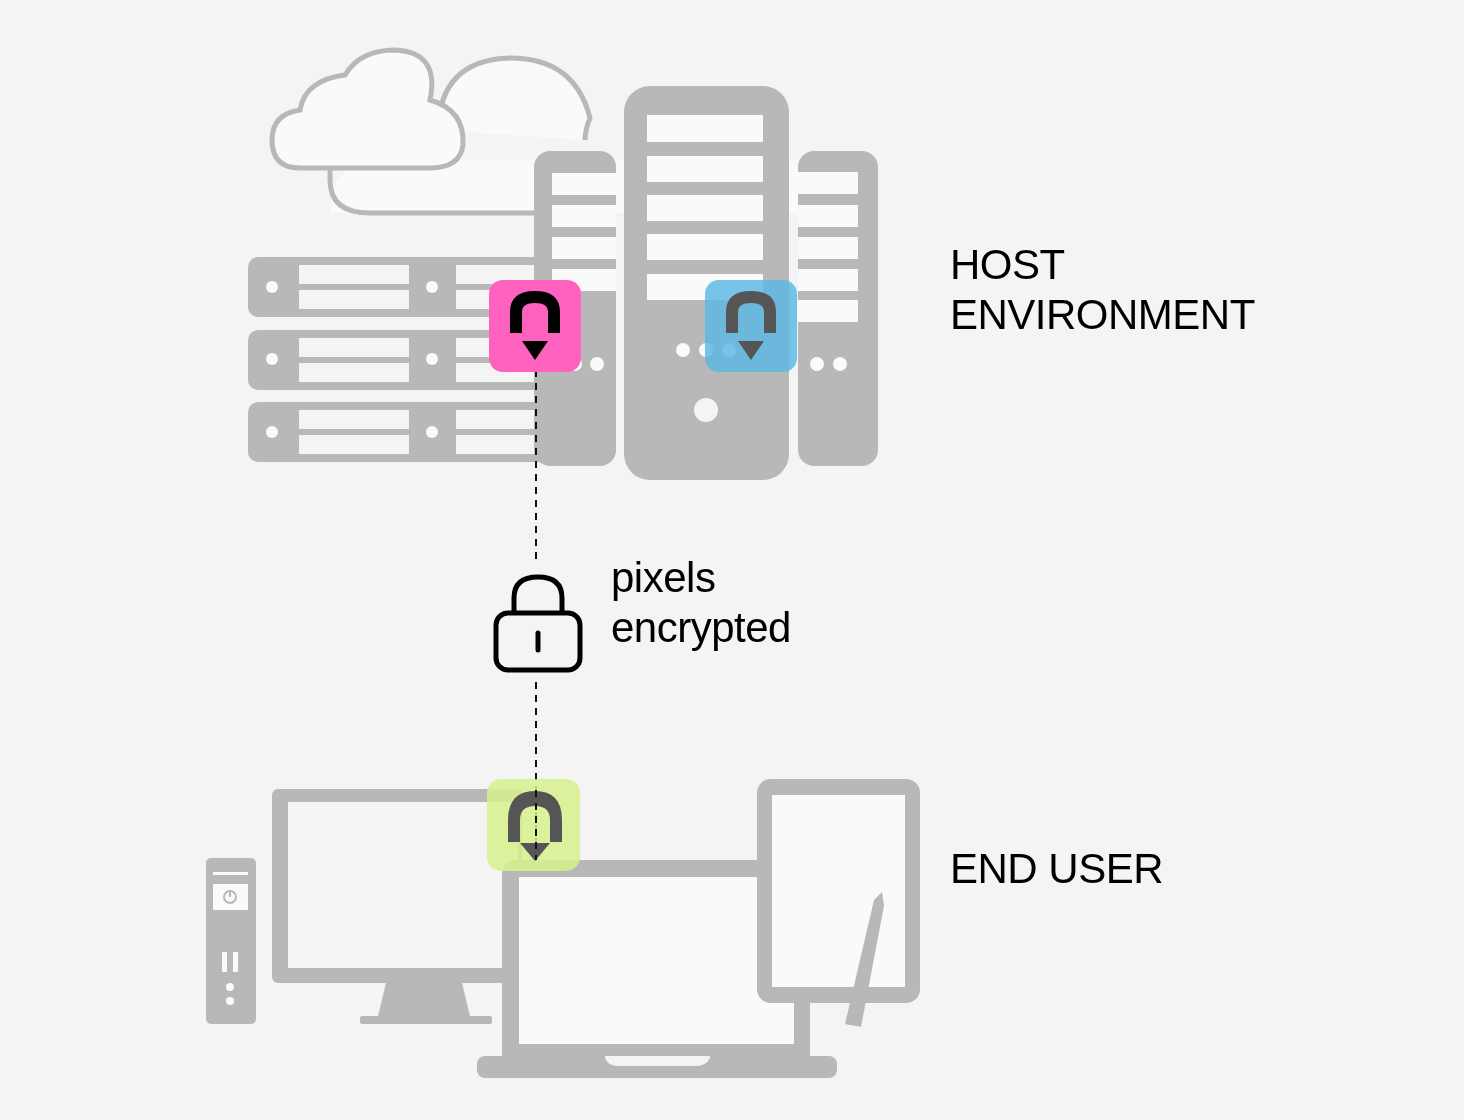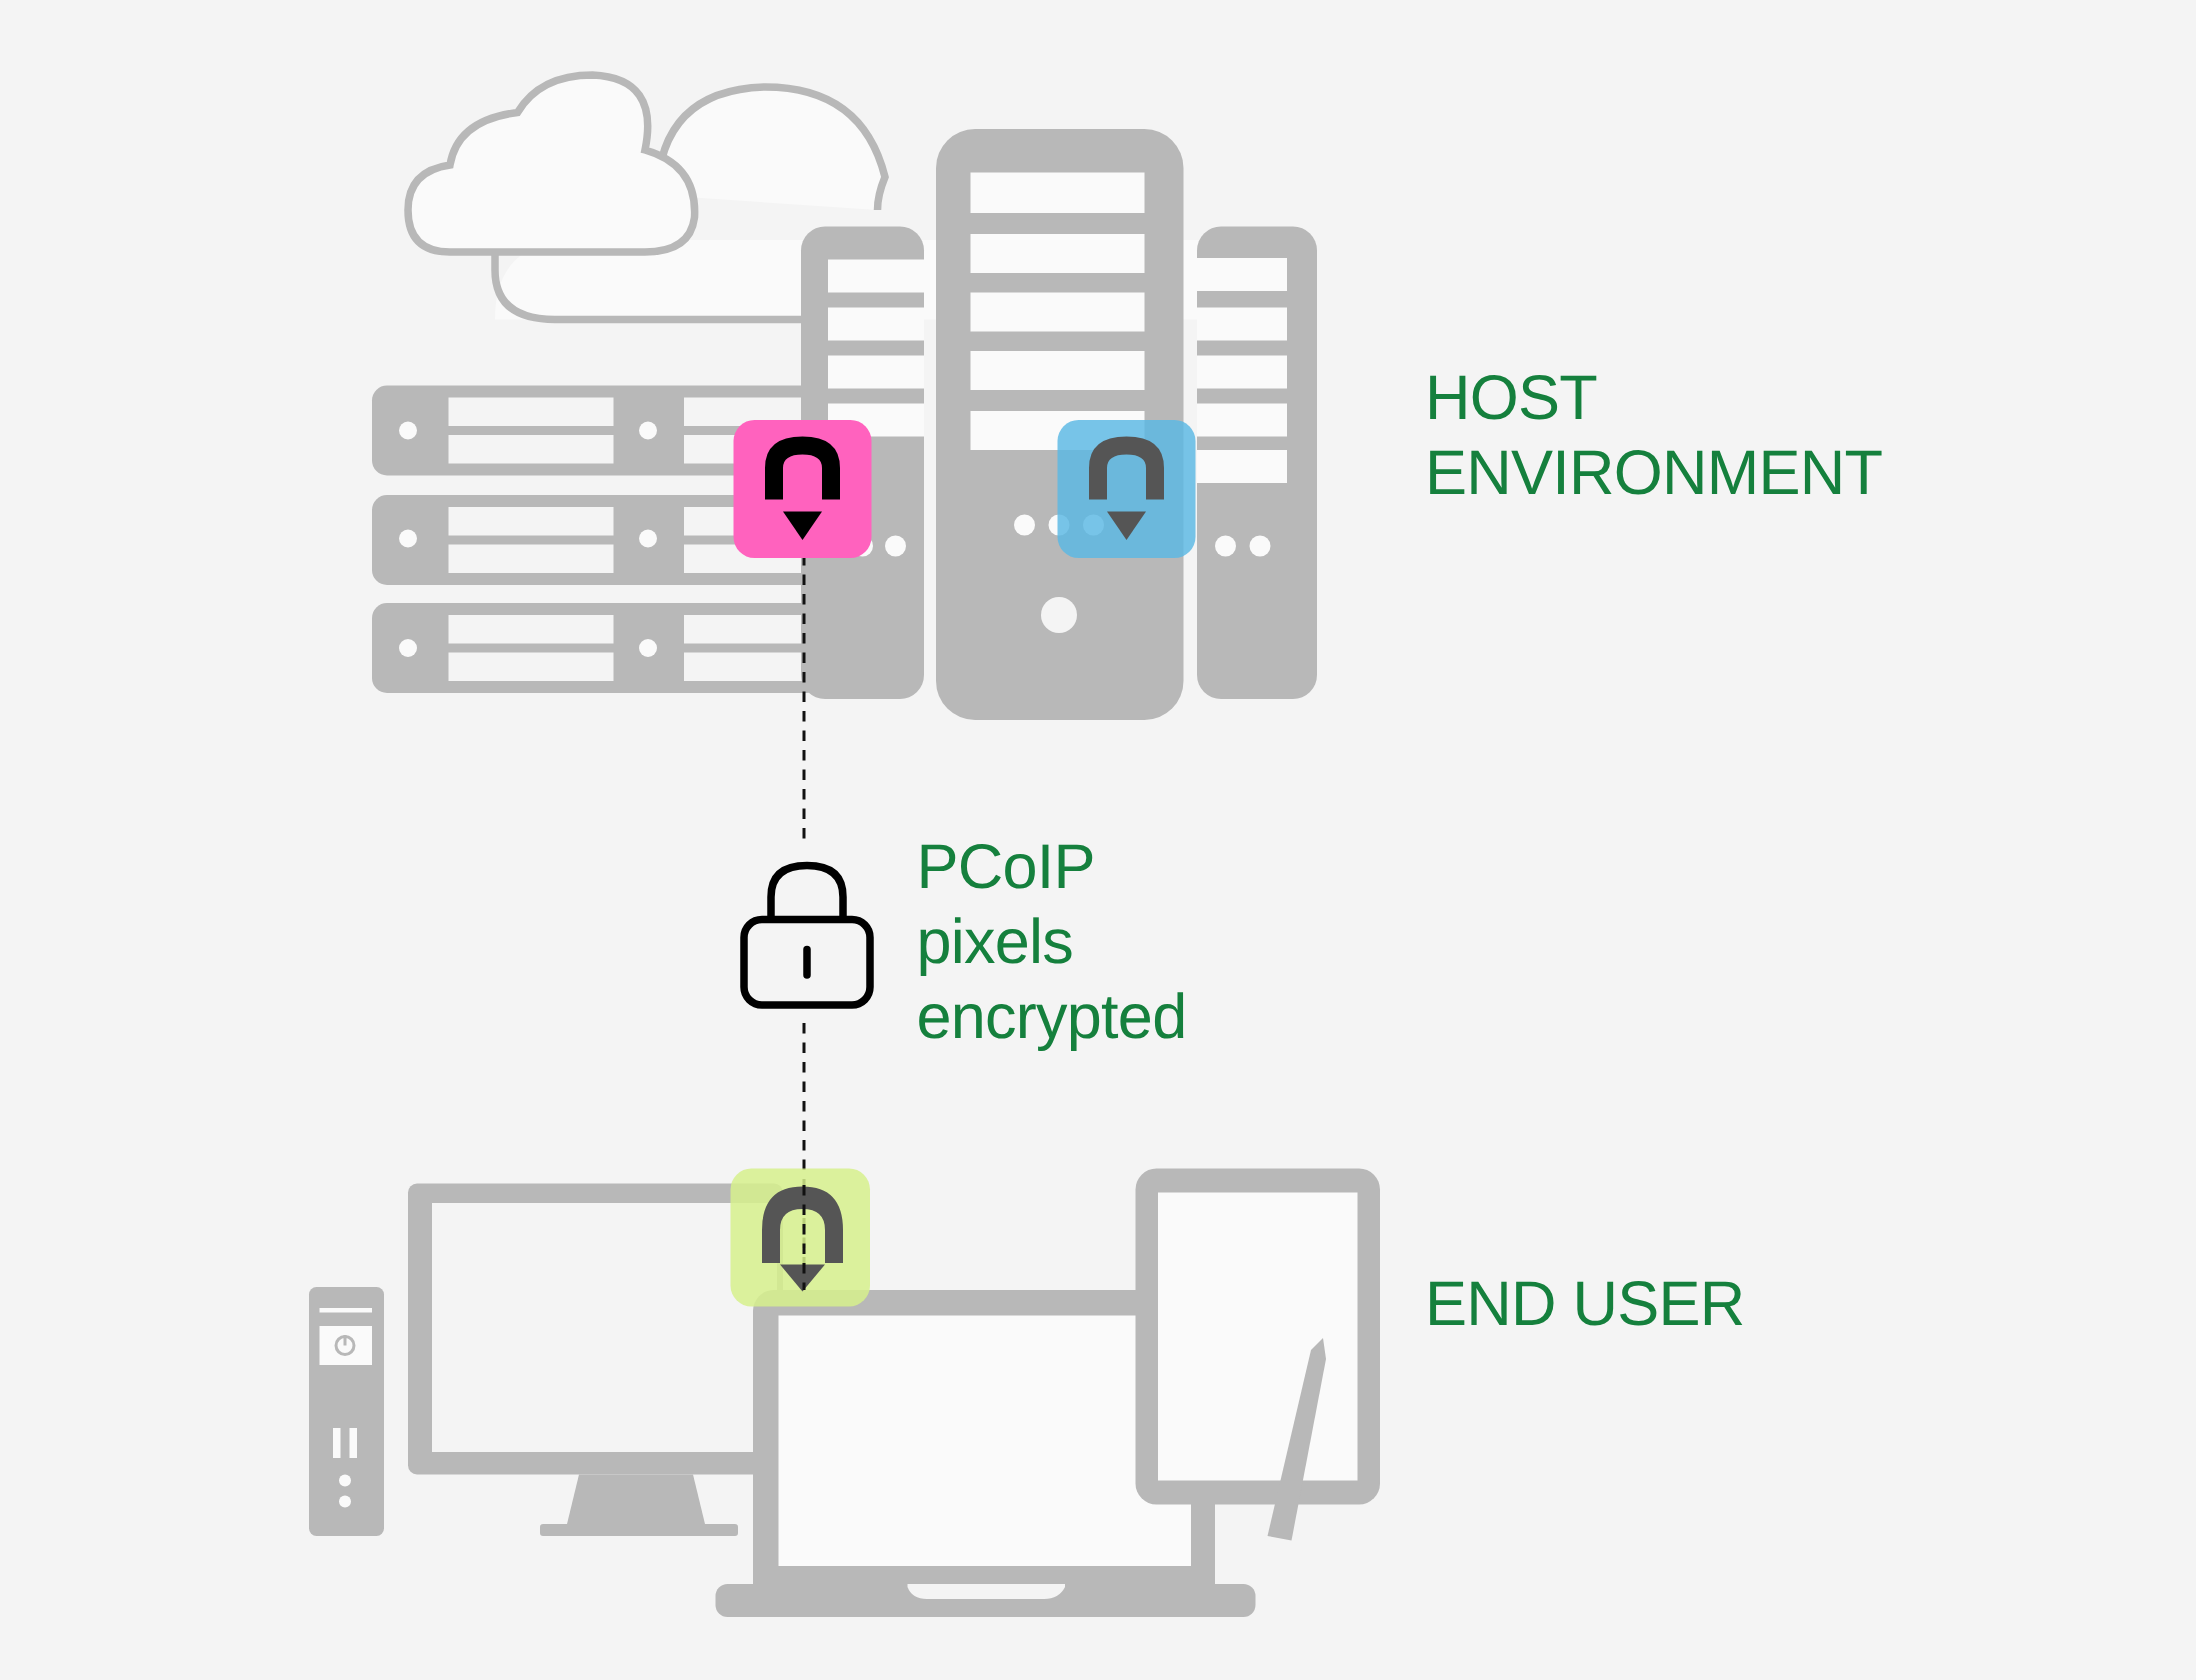--- a/index.html
+++ b/index.html
@@ -6,21 +6,21 @@
   body {
     width: 1464px; height: 1120px;
     background: #f4f4f4;
     position: relative;
     overflow: hidden;
     font-family: "Liberation Sans", "DejaVu Sans", sans-serif;
   }
   svg.scene { position: absolute; left: 0; top: 0; }
   .label {
     position: absolute;
-    color: #15803d;
+    color: #000000;
     font-size: 42px;
     line-height: 50px;
     letter-spacing: -0.5px;
   }
   .label div { white-space: nowrap; }
   #host-label { left: 950px; top: 240px; }
   #end-label  { left: 950px; top: 844px; }
   #enc-label  { left: 611px; top: 553px; }
 </style>
 </head>
@@ -161,20 +161,19 @@
     <line x1="536" y1="790" x2="536" y2="860" stroke="#111" stroke-width="2" stroke-dasharray="7 6"></line>
   </g>
 </svg>
 
 <div class="label" id="host-label">
   <div>HOST</div>
   <div>ENVIRONMENT</div>
 </div>
 
 <div class="label" id="enc-label">
-  <div>PCoIP</div>
   <div>pixels</div>
   <div>encrypted</div>
 </div>
 
 <div class="label" id="end-label">
   <div>END USER</div>
 </div>
 
 </body></html>

